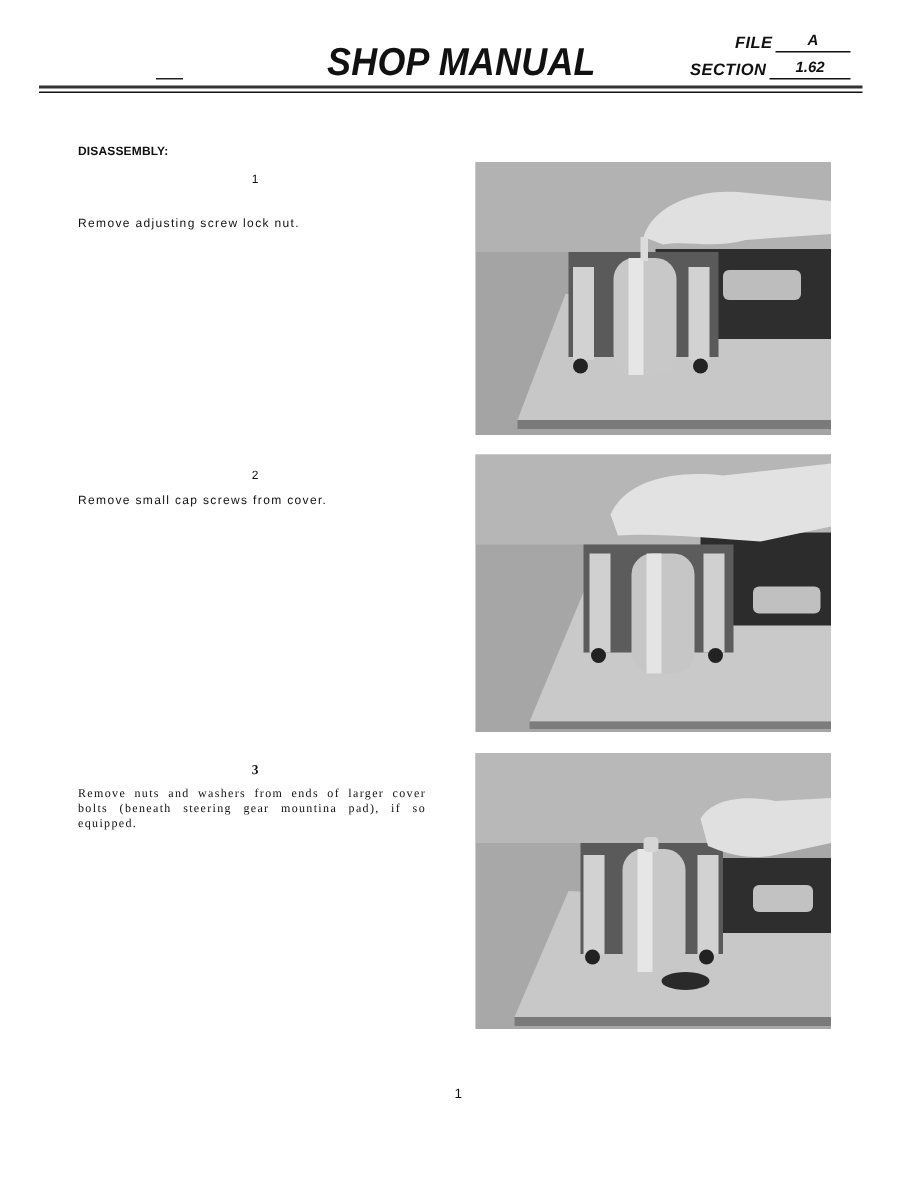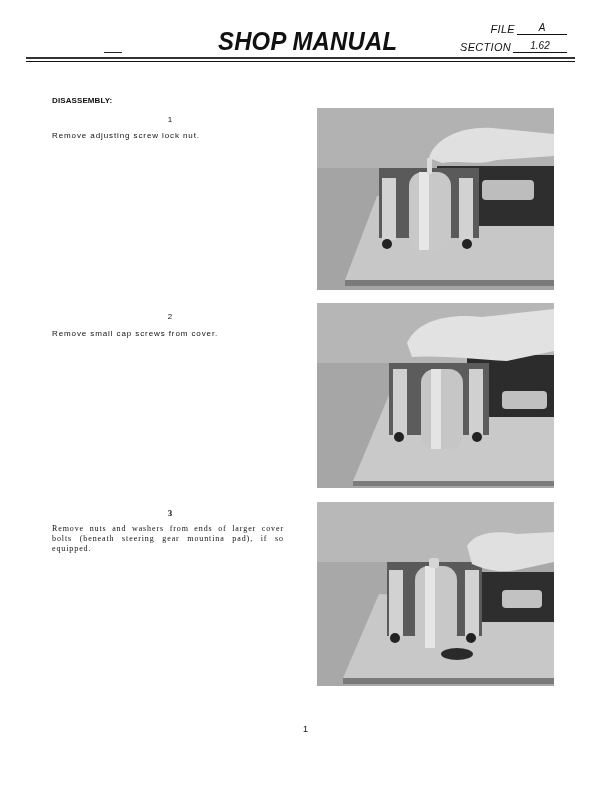--- a/index.html
+++ b/index.html
@@ -12,21 +12,21 @@
       border-top: 1px solid #222;
     }
     .title {
       position: absolute; left: 218px; top: 26px;
       font-family: "Liberation Sans", sans-serif;
       font-weight: bold; font-style: italic; font-size: 26px; letter-spacing: 0.2px;
       color: #111; transform: scaleX(0.92); transform-origin: left top;
     }
     .meta-row {
       position: absolute; right: 46px; display: flex; align-items: flex-end;
-      font-family: "Liberation Sans", sans-serif; font-weight: normal; font-style: italic;
+      font-family: "Liberation Sans", sans-serif; font-weight: bold; font-style: italic;
     }
     .meta-row .lbl { font-size: 11px; letter-spacing: 0.3px; }
     .meta-row .val {
       display: inline-block; border-bottom: 1px solid #111; text-align: center;
       font-size: 10px; padding-bottom: 0; line-height: 12px;
     }
     .meta-file { top: 22px; }
     .meta-file .val { width: 50px; margin-left: 2px; }
     .meta-section { top: 40px; align-items: flex-end; }
     .meta-section .val { width: 54px; margin-left: 2px; }
@@ -71,21 +71,21 @@
   <span class="lbl">SECTION</span>
   <span class="val">1.62</span>
 </div>
 
 <div class="rule-thick"></div>
 <div class="rule-thin"></div>
 
 <div class="section-heading">DISASSEMBLY:</div>
 
 <div class="step-num" style="top:115px;">1</div>
-<div class="step-text" style="top:131px;">Remove adjusting screw lock nut.</div>
+<div class="step-text" style="top:144px;">Remove adjusting screw lock nut.</div>
 
 <div class="step-num" style="top:312px;">2</div>
 <div class="step-text" style="top:329px;">Remove small cap screws from cover.</div>
 
 <div class="step-num serif" style="top:508px;">3</div>
 <div class="step-text" style="top:524px;font-family:Liberation Serif, serif;">Remove nuts and washers from ends of larger cover bolts (beneath steering gear mountina pad), if so equipped.</div>
 
 <div class="photo" style="top:108px;height:182px;">
   <svg viewBox="0 0 237 182" preserveAspectRatio="none">
     <rect width="237" height="182" fill="#a4a4a4"></rect>

